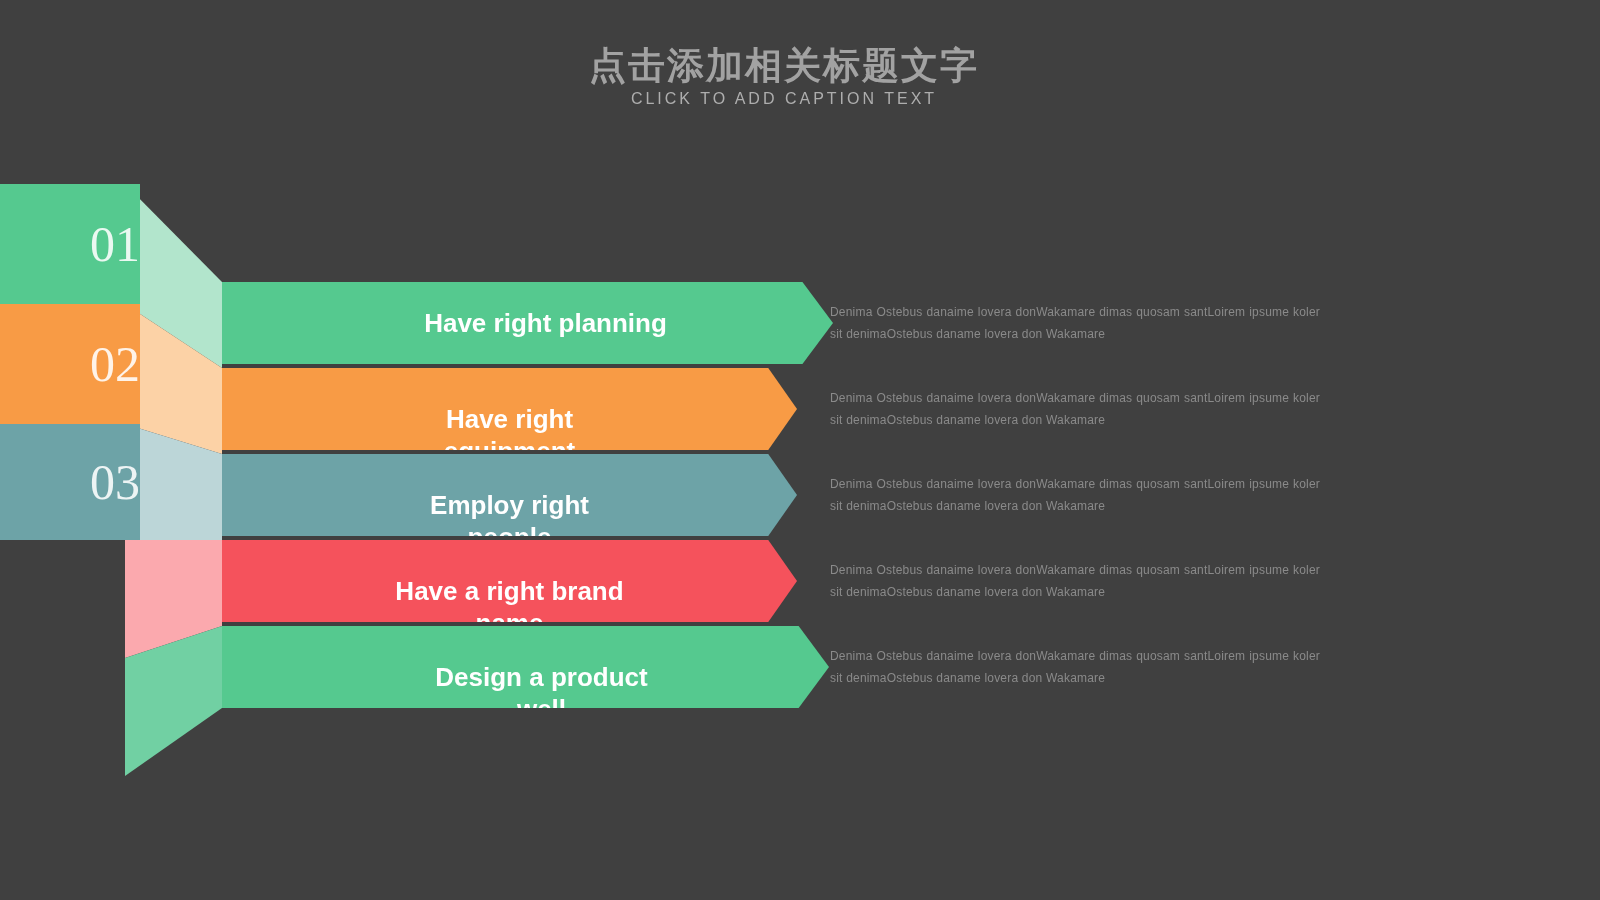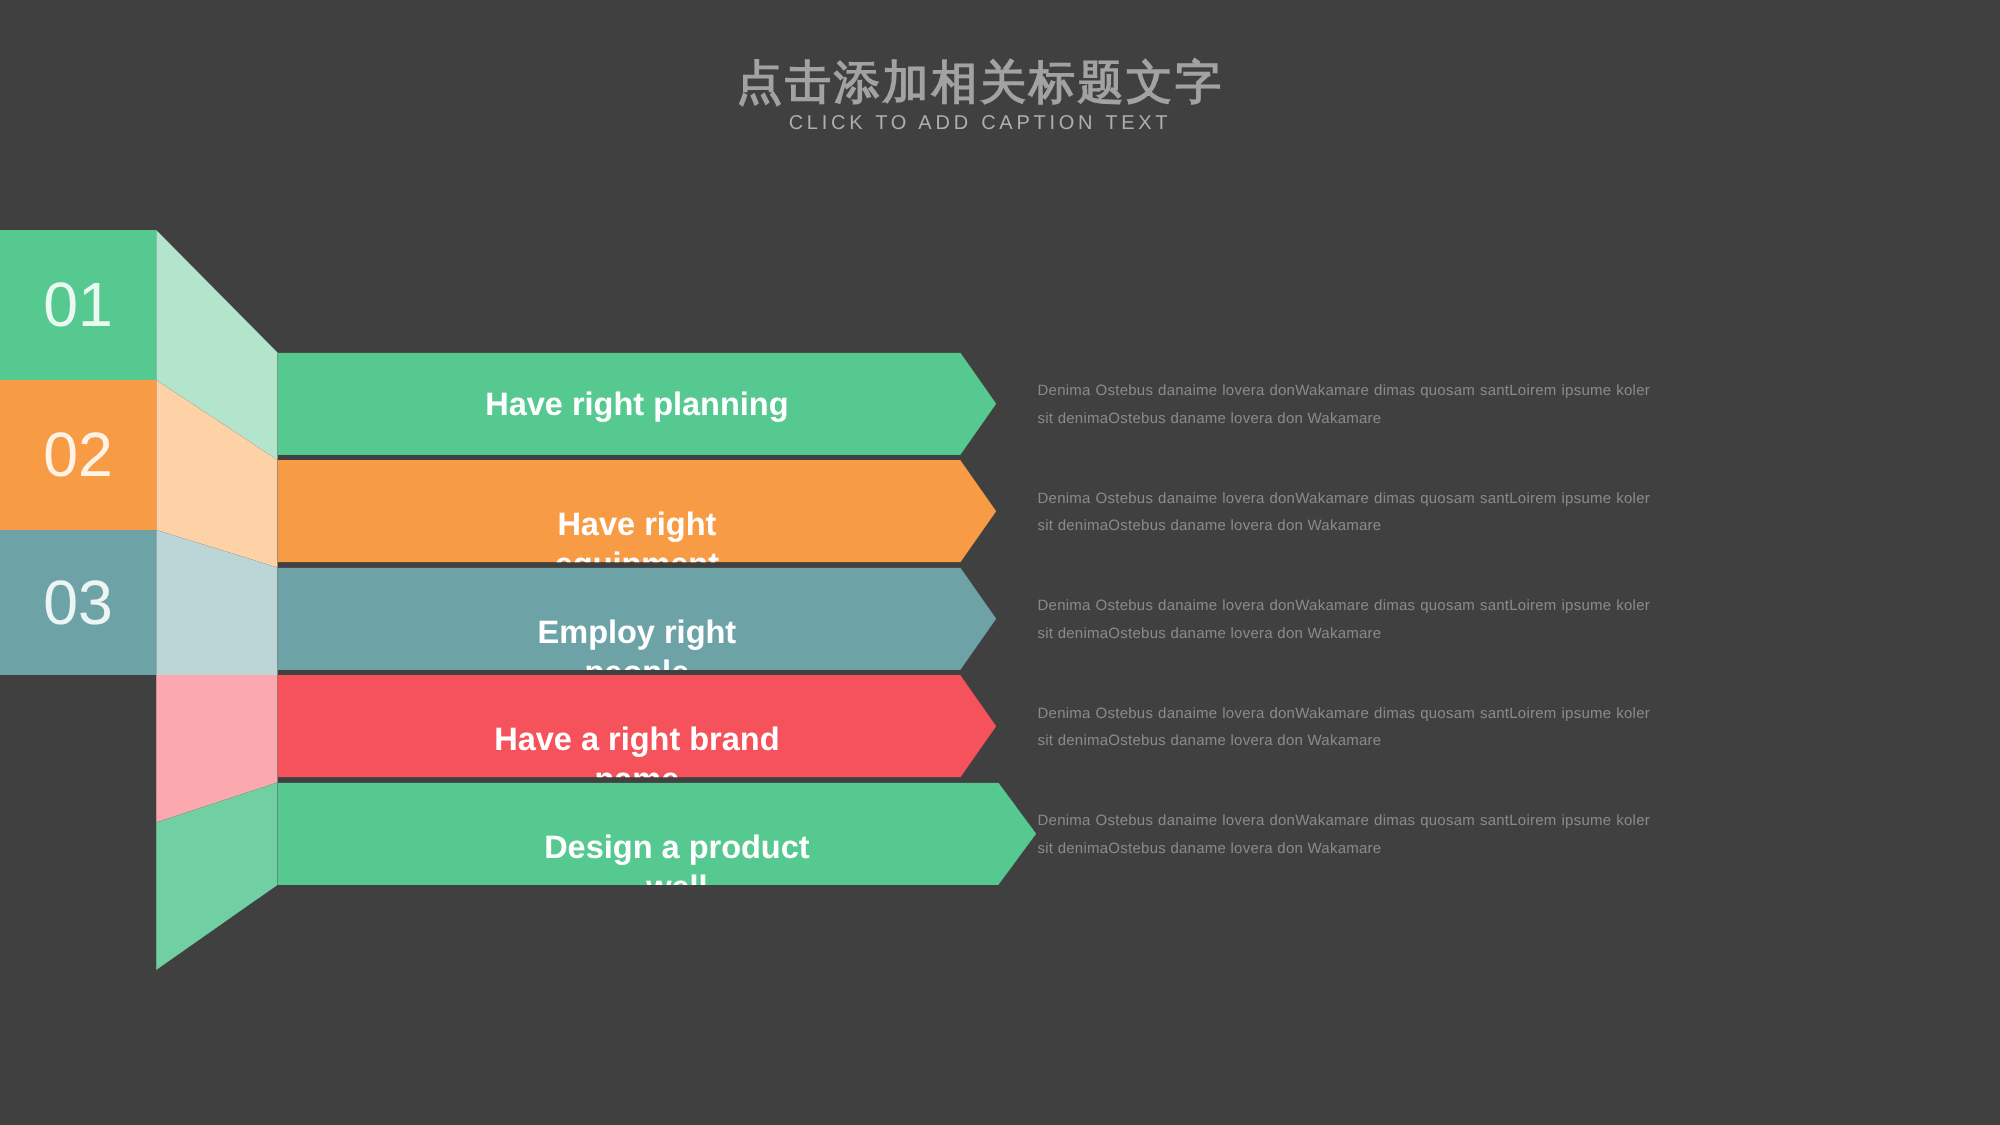--- a/index.html
+++ b/index.html
@@ -30,24 +30,25 @@
     margin: 2px 0 0 0;
     font-size: 16px;
     font-weight: 400;
     letter-spacing: 3px;
   }
 
   
   .num-block {
     position: absolute;
     left: 0;
-    width: 125px;
+    width: 140px;
     display: flex;
     align-items: center;
-    justify-content: center;
+    justify-content: flex-end;
+    font-family: Liberation Serif, serif;
   }
   .num {
     font-size: 50px;
     font-weight: 400;
     color: rgba(255,255,255,0.88);
     line-height: 1;
   }
   .num-block.r1 { top: 184px; height: 120px; }
   .num-block.r2 { top: 304px; height: 120px; }
   .num-block.r3 { top: 424px; height: 116px; }
@@ -65,21 +66,21 @@
   .arrow {
     position: absolute;
     left: 222px;
     width: 575px;
     height: 82px;
     display: flex;
     align-items: center;
     justify-content: center;
     clip-path: polygon(0 0, 95% 0, 100% 50%, 95% 100%, 0 100%);
   }
-  .arrow.r1 { top: 282px; }
+  .arrow.r1 { top: 282px; padding-left: 36px; }
   .arrow.r2 { top: 368px; }
   .arrow.r3 { top: 454px; }
   .arrow.r4 { top: 540px; }
   .arrow.r5 { top: 626px; padding-left: 32px; }
   .label {
     width: 100%;
     text-align: center;
     color: #ffffff;
     font-size: 26px;
     font-weight: 700;

